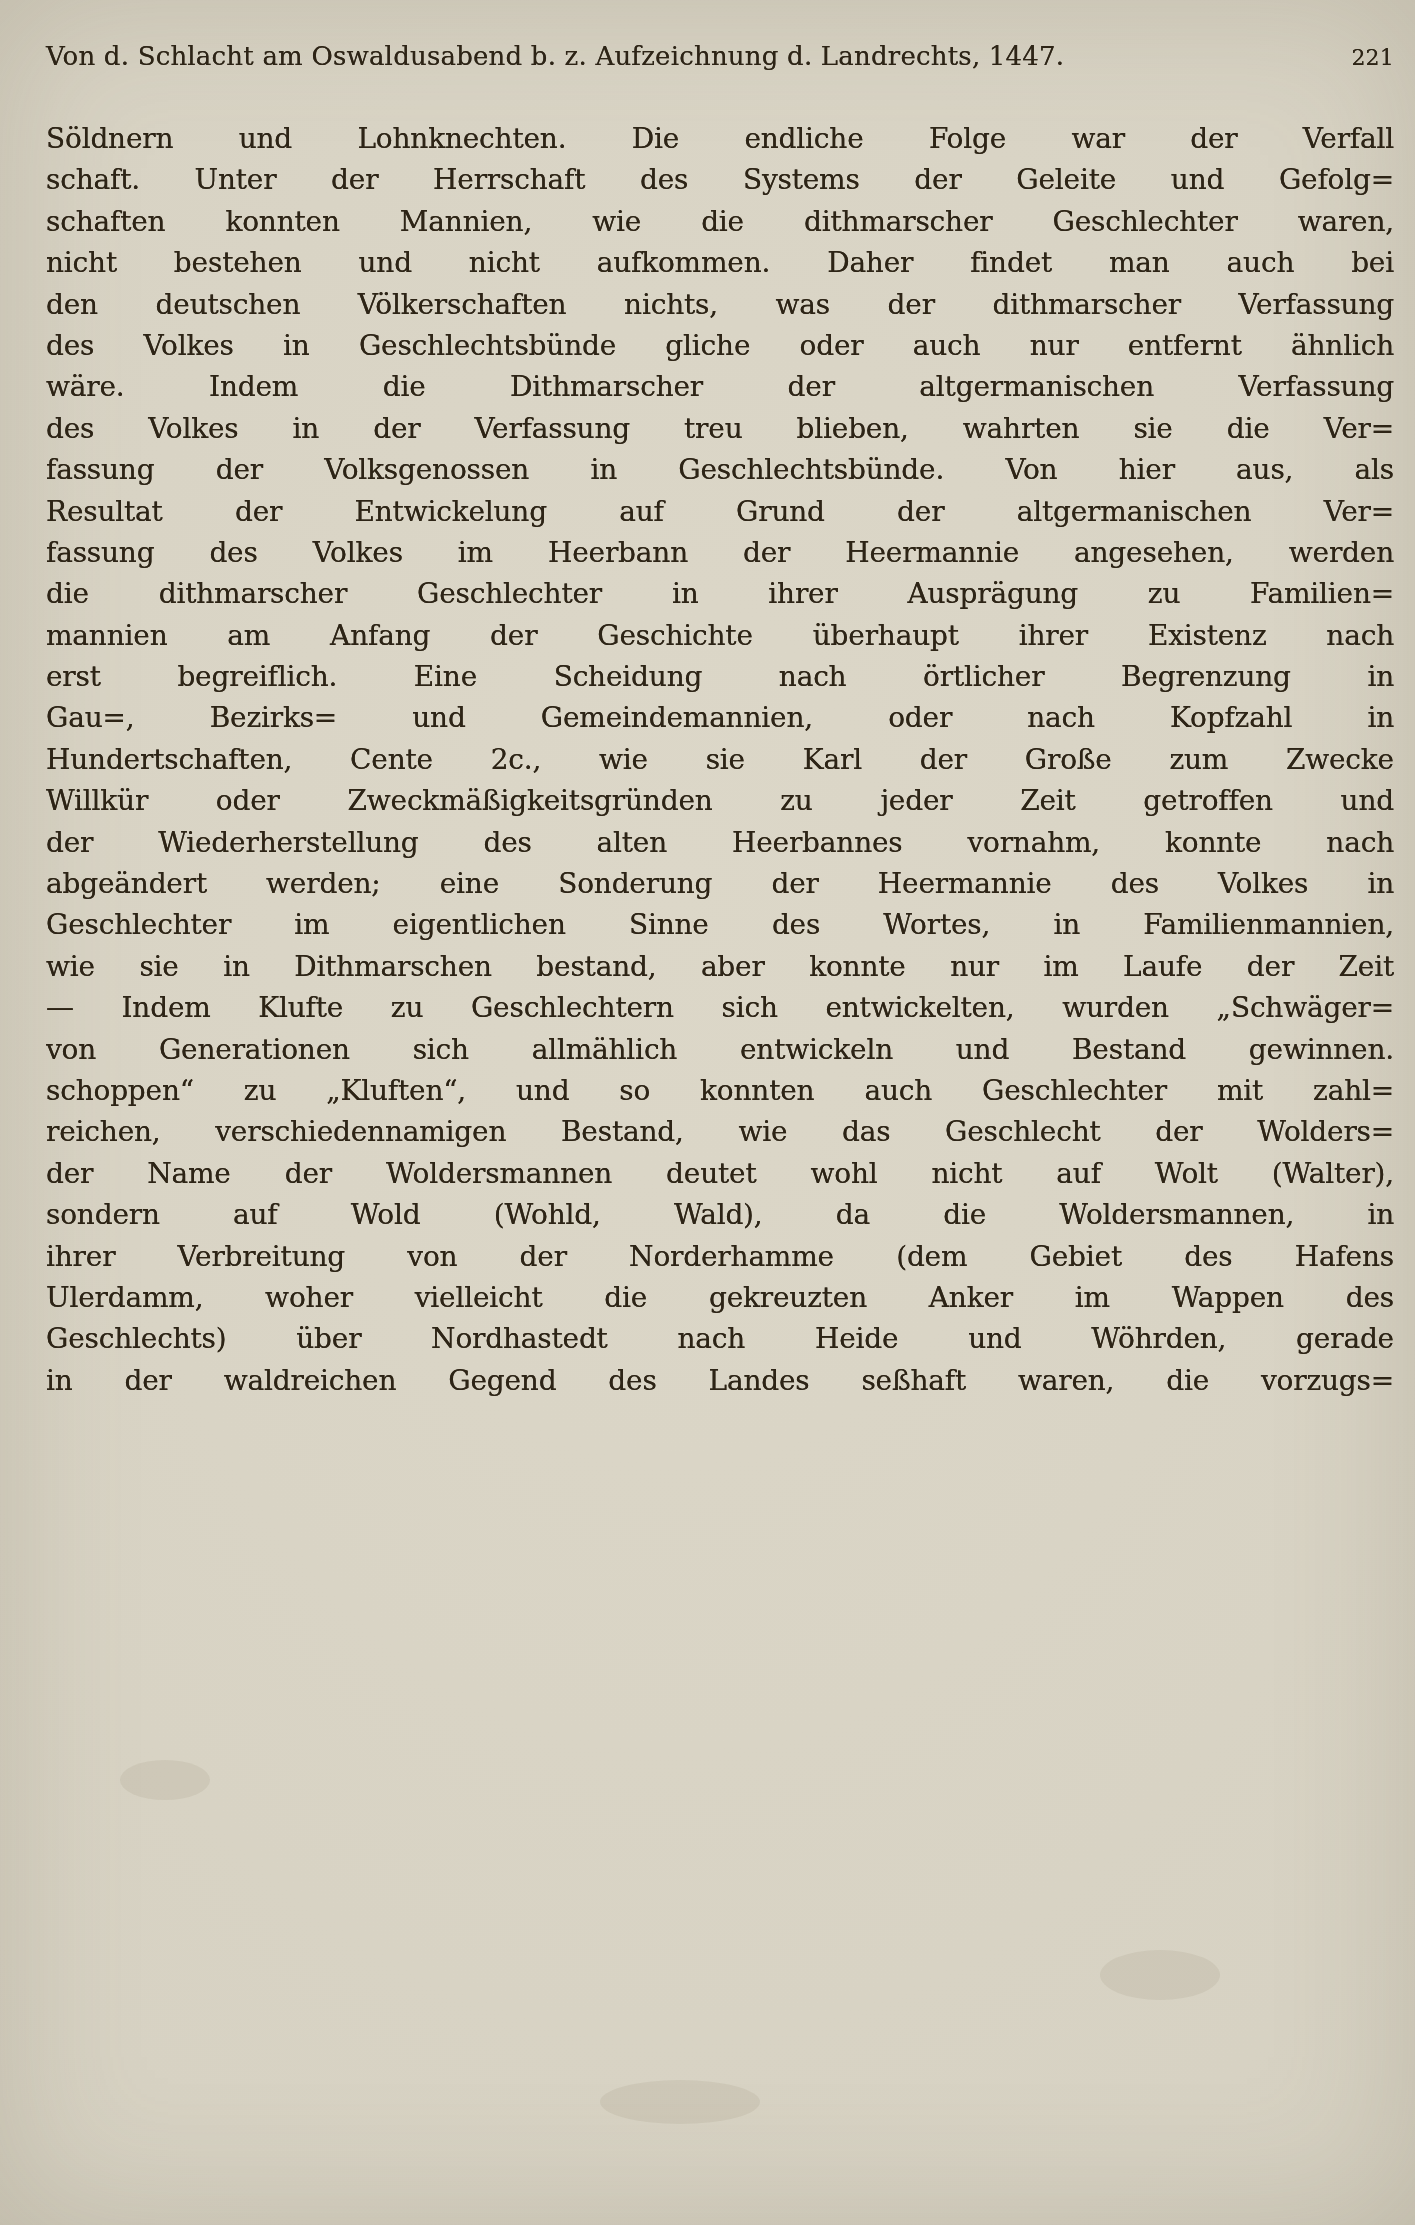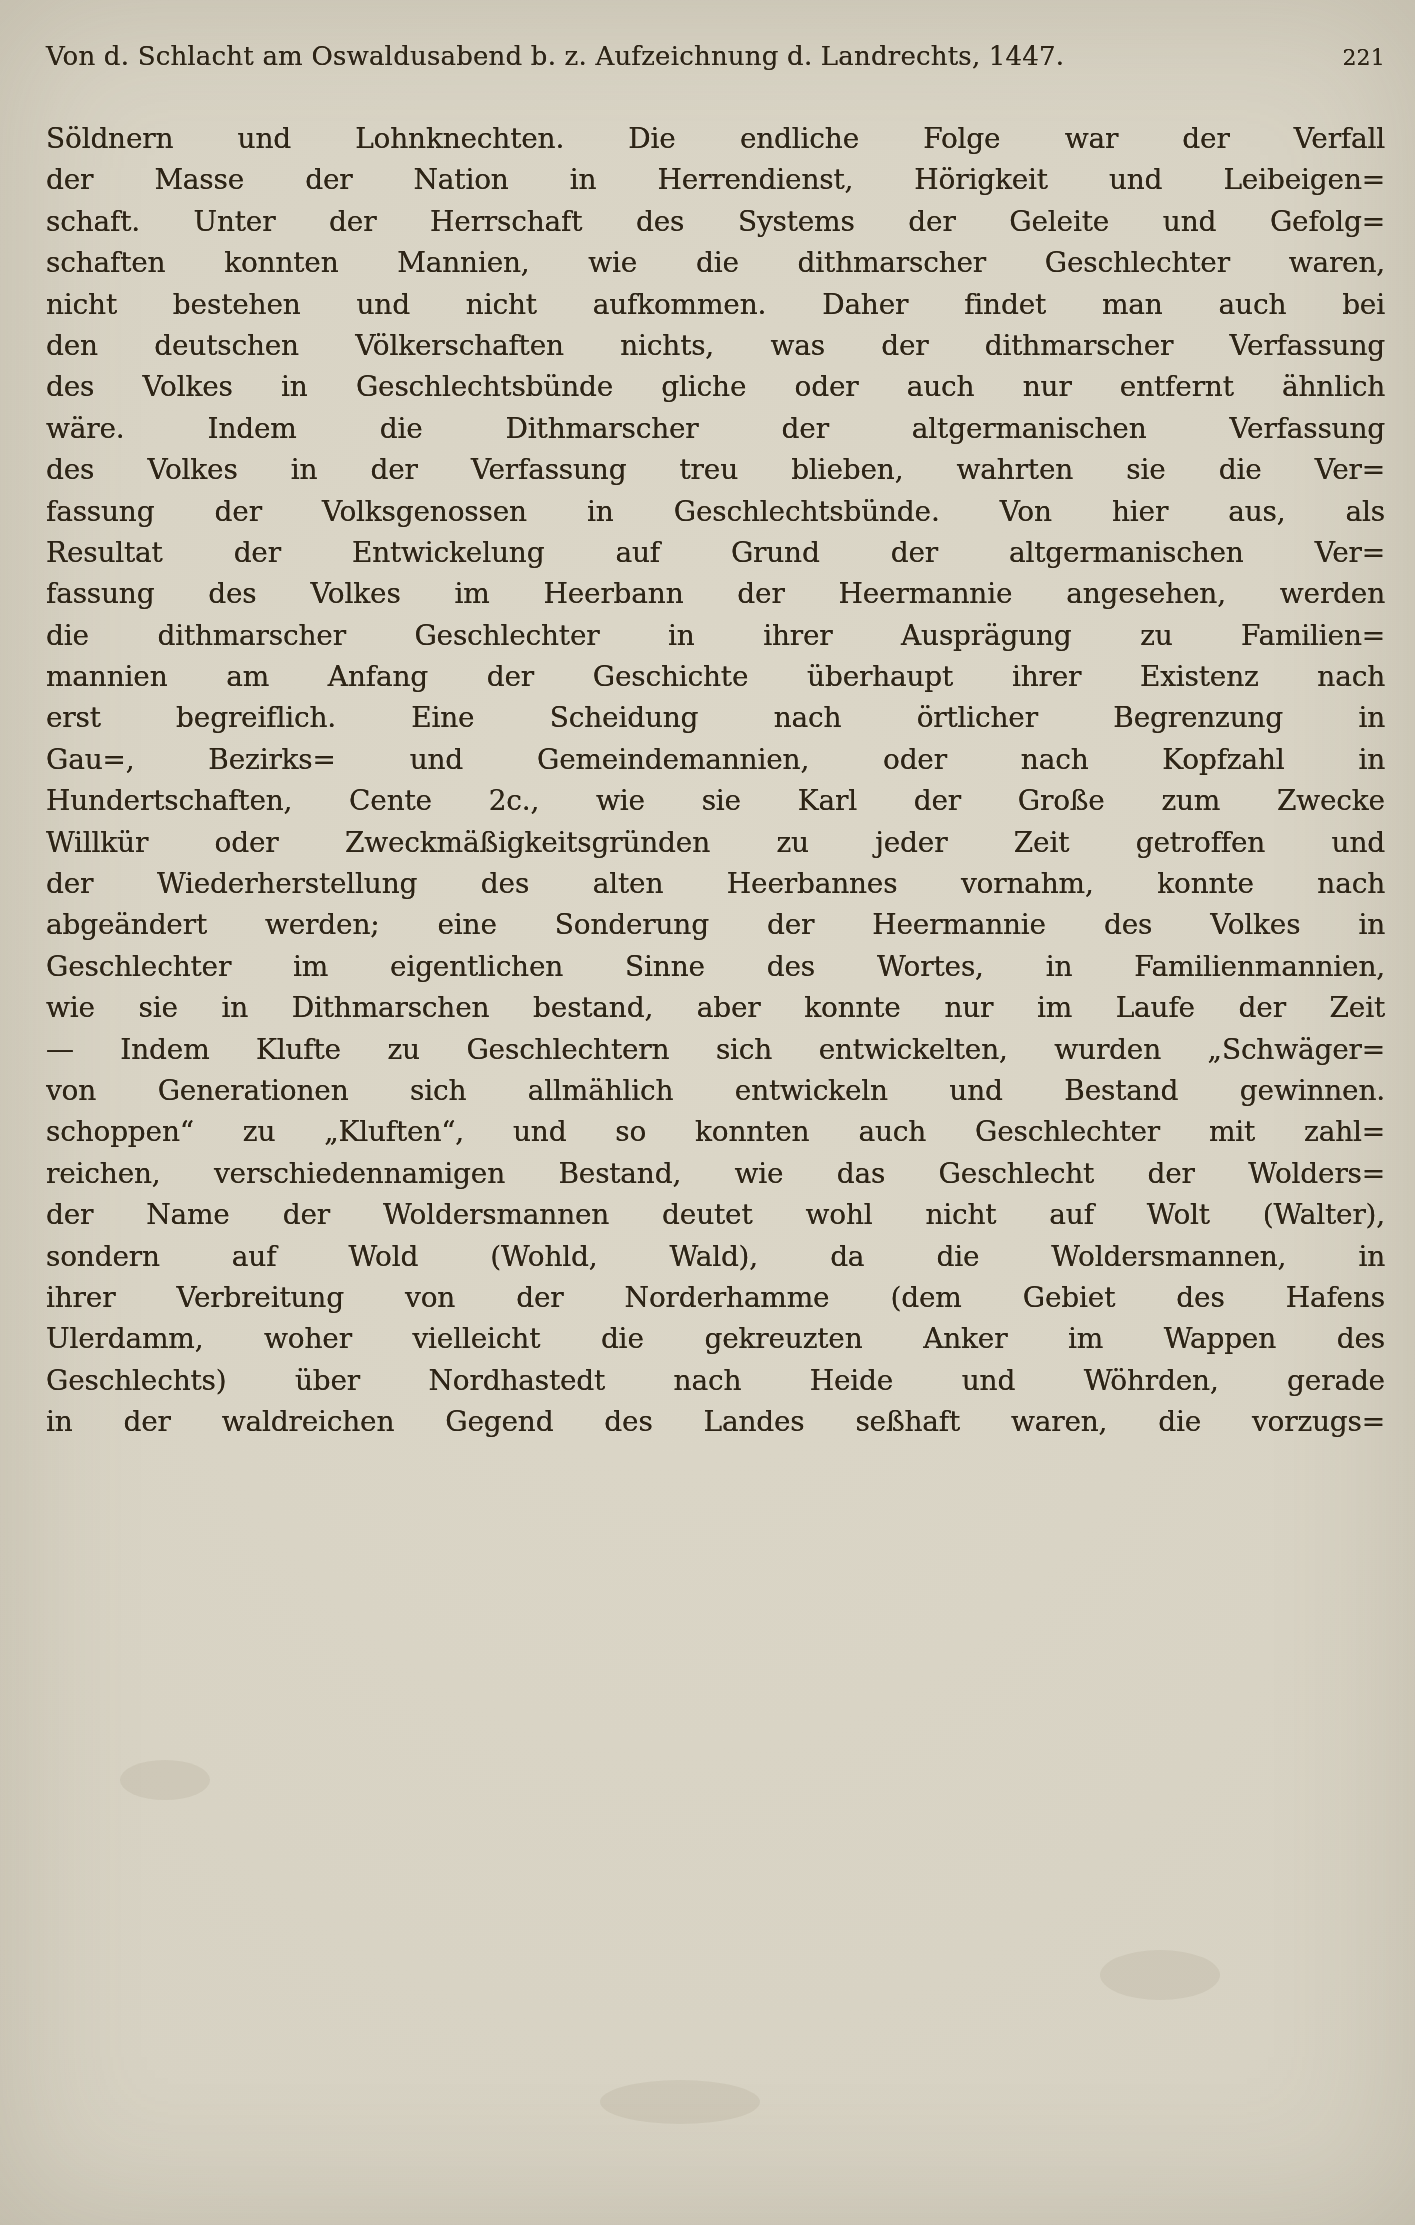--- a/index.html
+++ b/index.html
@@ -8,21 +8,21 @@
     background: #c9c4b5;
   }
   .paper {
     position: relative;
     width: 1415px;
     height: 2225px;
     box-sizing: border-box;
     background:
       radial-gradient(ellipse 1800px 2600px at 48% 40%, #dcd7c8 0%, #d7d2c3 55%, #cfcaba 100%);
     box-shadow: inset 0 0 140px rgba(110, 100, 78, 0.22);
-    padding: 40px 30px 0 46px;
+    padding: 40px 21px 0 46px;
     font-family: "DejaVu Serif", "Liberation Serif", serif;
     color: #2d2416;
     overflow: hidden;
   }
   .running-header {
     display: flex;
     justify-content: space-between;
     align-items: baseline;
     font-size: 26px;
     line-height: 32px;
@@ -63,21 +63,20 @@
 <body>
 
 <div class="paper">
   <div class="running-header">
     <span class="title">Von d. Schlacht am Oswaldusabend b. z. Aufzeichnung d. Landrechts, 1447.</span>
     <span class="folio">221</span>
   </div>
 
   <div class="page-body" id="body-lines">
       <div class="text-line">Söldnern und Lohnknechten.  Die endliche Folge war der Verfall</div>
-      <div class="text-line">der Masse der Nation in Herrendienst, Hörigkeit und Leibeigen=</div>
       <div class="text-line">schaft.  Unter der Herrschaft des Systems der Geleite und Gefolg=</div>
       <div class="text-line">schaften konnten Mannien, wie die dithmarscher Geschlechter waren,</div>
       <div class="text-line">nicht bestehen und nicht aufkommen.  Daher findet man auch bei</div>
       <div class="text-line">den deutschen Völkerschaften nichts, was der dithmarscher Verfassung</div>
       <div class="text-line">des Volkes in Geschlechtsbünde gliche oder auch nur entfernt ähnlich</div>
       <div class="text-line">wäre.  Indem die Dithmarscher der altgermanischen Verfassung</div>
       <div class="text-line">des Volkes in der Verfassung treu blieben, wahrten sie die Ver=</div>
       <div class="text-line">fassung der Volksgenossen in Geschlechtsbünde.  Von hier aus, als</div>
       <div class="text-line">Resultat der Entwickelung auf Grund der altgermanischen Ver=</div>
       <div class="text-line">fassung des Volkes im Heerbann der Heermannie angesehen, werden</div>

